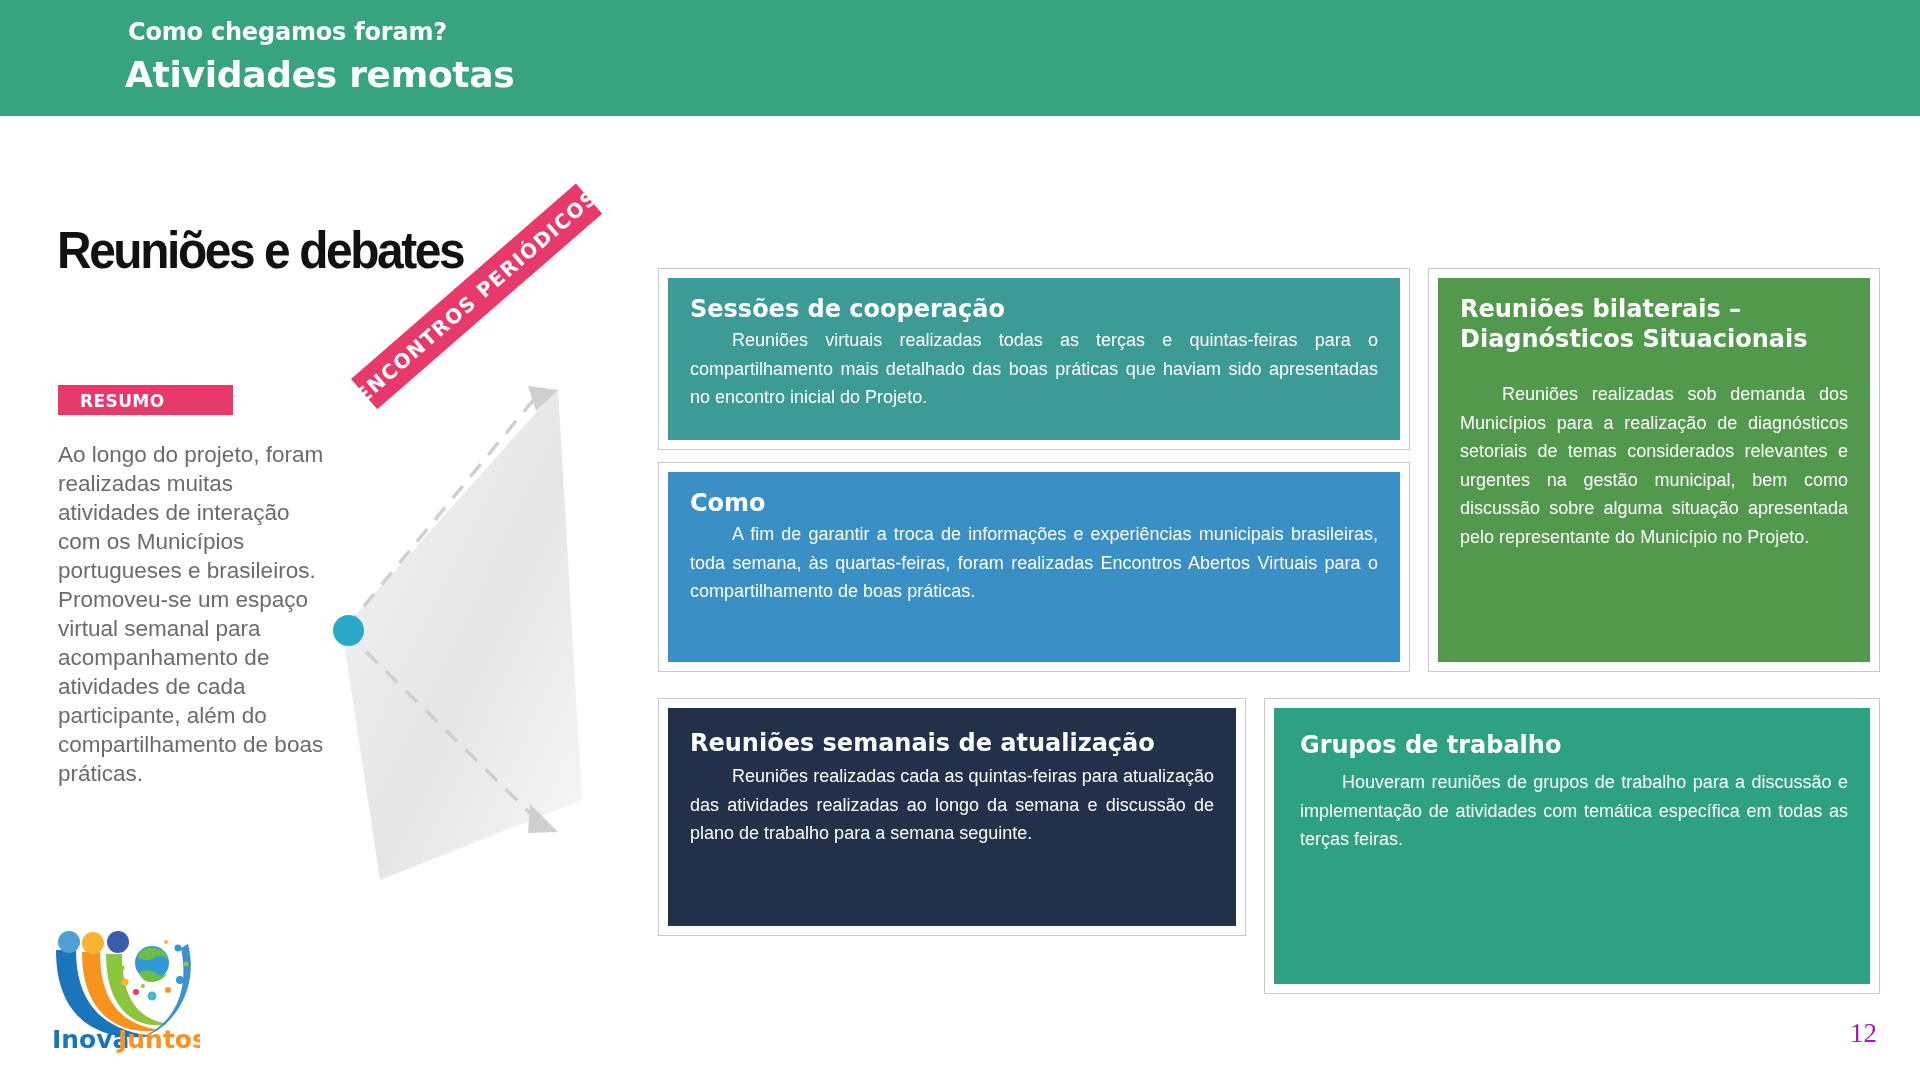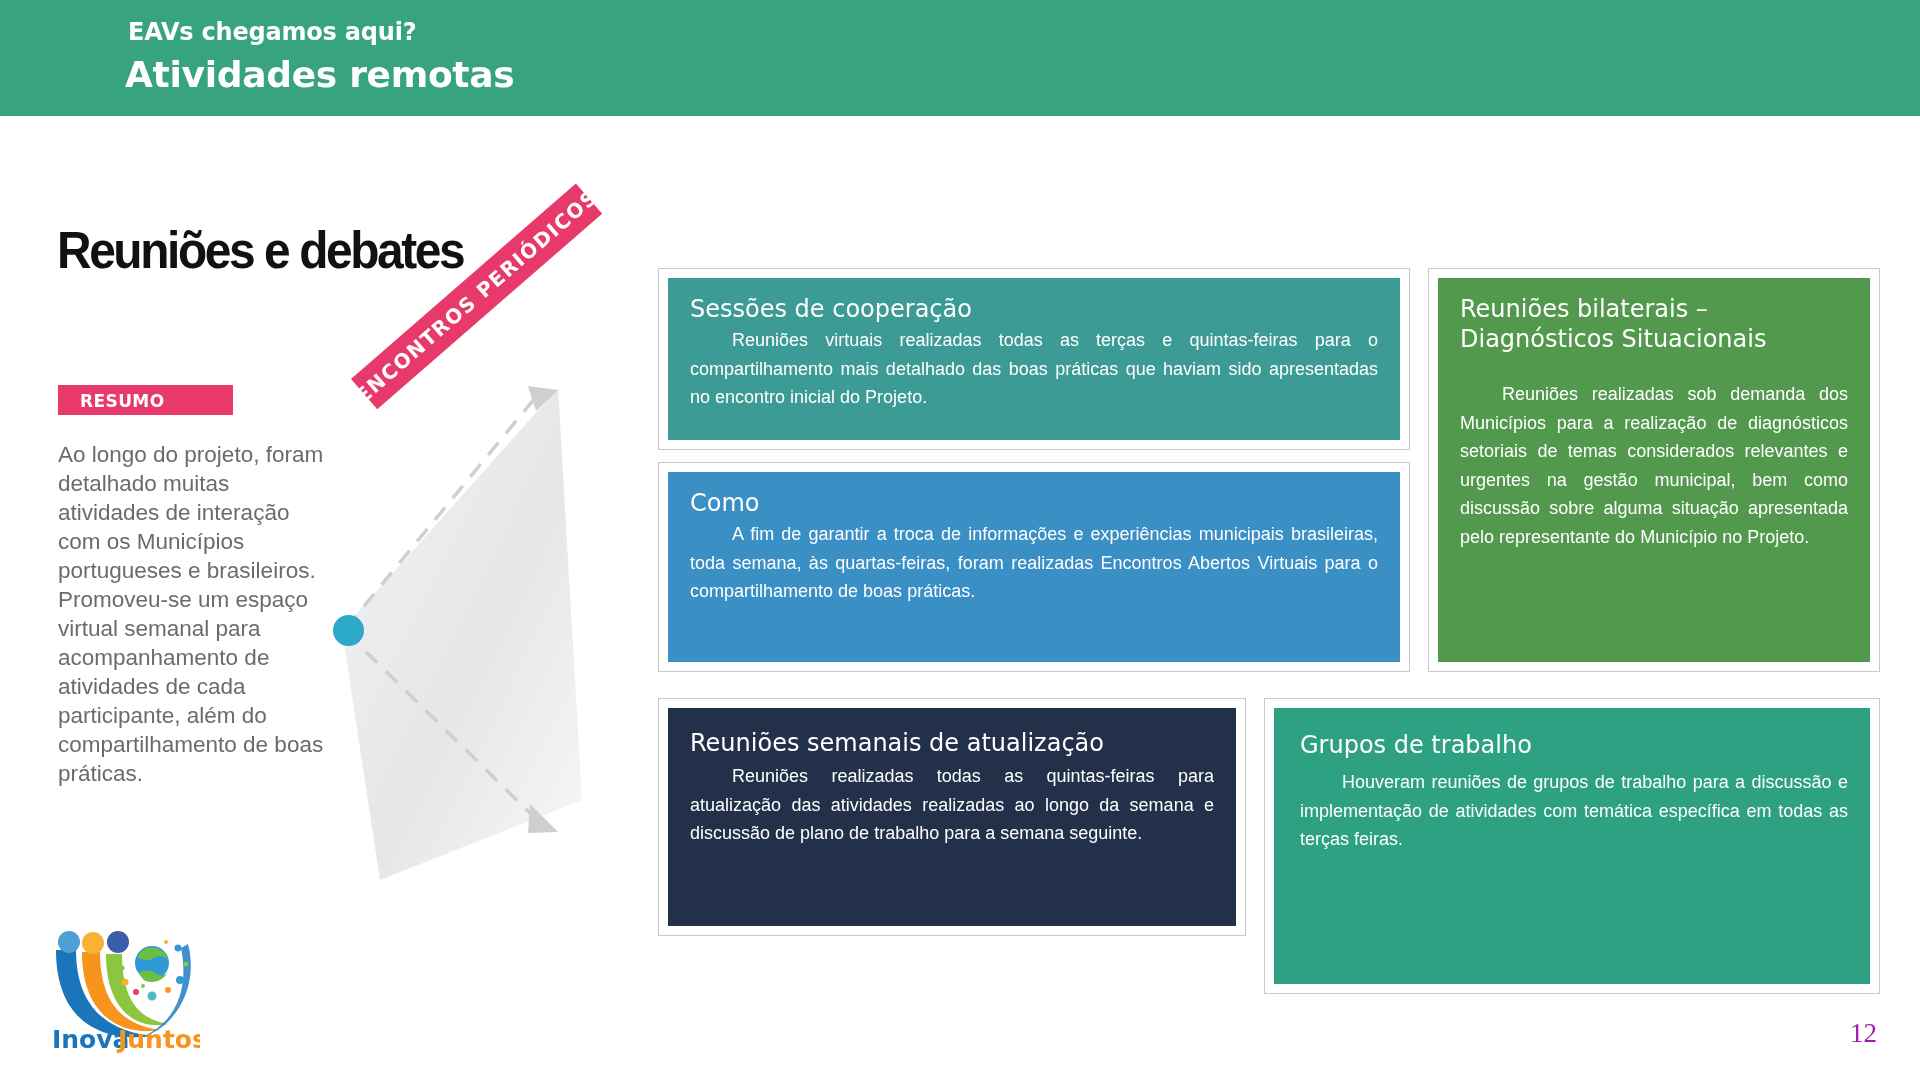--- a/index.html
+++ b/index.html
@@ -136,21 +136,21 @@
     padding: 9px;
   }
   .card-body {
     width: 100%;
     height: 100%;
     box-sizing: border-box;
     padding: 16px 22px 14px 22px;
   }
   .card-title {
     font-family: "DejaVu Sans", sans-serif;
-    font-weight: normal;
+    font-weight: bold;
     font-size: 24px;
     line-height: 30px;
     color: #ffffff;
     margin: 0 0 2px 0;
   }
   .card-text {
     font-family: "Liberation Sans", sans-serif;
     font-size: 18px;
     line-height: 28.5px;
     color: #ffffff;
@@ -195,31 +195,31 @@
     font-size: 27px;
     color: #a21caf;
   }
 </style>
 </head>
 <body>
 
 <div id="slide">
 
   <div id="header-bar">
-    <div id="header-eyebrow">EAVs chegamos aqui?</div>
+    <div id="header-eyebrow">Como chegamos foram?</div>
     <div id="header-title">Atividades remotas</div>
   </div>
 
   <div id="slide-title">Reuniões e debates</div>
 
   <div id="resumo-badge">
     <span id="resumo-badge-label">RESUMO</span>
   </div>
 
-  <div id="resumo-text">Ao longo do projeto, foram detalhado muitas atividades de interação com os Municípios portugueses e brasileiros. Promoveu-se um espaço virtual semanal para acompanhamento de atividades de cada participante, além do compartilhamento de boas práticas.</div>
+  <div id="resumo-text">Ao longo do projeto, foram realizadas muitas atividades de interação com os Municípios portugueses e brasileiros. Promoveu-se um espaço virtual semanal para acompanhamento de atividades de cada participante, além do compartilhamento de boas práticas.</div>
 
   <div id="diagram">
     <svg width="340" height="620" viewBox="0 0 340 620">
       <defs>
         <linearGradient id="wedgeGrad" x1="0" y1="0" x2="1" y2="1">
           <stop offset="0%" stop-color="#f3f4f5"></stop>
           <stop offset="55%" stop-color="#e4e6e8"></stop>
           <stop offset="100%" stop-color="#f7f8f8"></stop>
         </linearGradient>
       </defs>
@@ -250,21 +250,21 @@
   <div class="card-frame" id="card-eavs">
     <div class="card-body">
       <div class="card-title">Como</div>
       <p class="card-text">A fim de garantir a troca de informações e experiências municipais brasileiras, toda semana, às quartas-feiras, foram realizadas Encontros Abertos Virtuais para o compartilhamento de boas práticas.</p>
     </div>
   </div>
 
   <div class="card-frame" id="card-semanais">
     <div class="card-body">
       <div class="card-title">Reuniões semanais de atualização</div>
-      <p class="card-text">Reuniões realizadas todas as quintas-feiras para atualização das atividades realizadas ao longo da semana e discussão de plano de trabalho para a semana seguinte.</p>
+      <p class="card-text">Reuniões realizadas cada as quintas-feiras para atualização das atividades realizadas ao longo da semana e discussão de plano de trabalho para a semana seguinte.</p>
     </div>
   </div>
 
   <div class="card-frame" id="card-bilaterais">
     <div class="card-body">
       <div class="card-title">Reuniões bilaterais – Diagnósticos Situacionais</div>
       <p class="card-text">Reuniões realizadas sob demanda dos Municípios para a realização de diagnósticos setoriais de temas considerados relevantes e urgentes na gestão municipal, bem como discussão sobre alguma situação apresentada pelo representante do Município no Projeto.</p>
     </div>
   </div>
 

